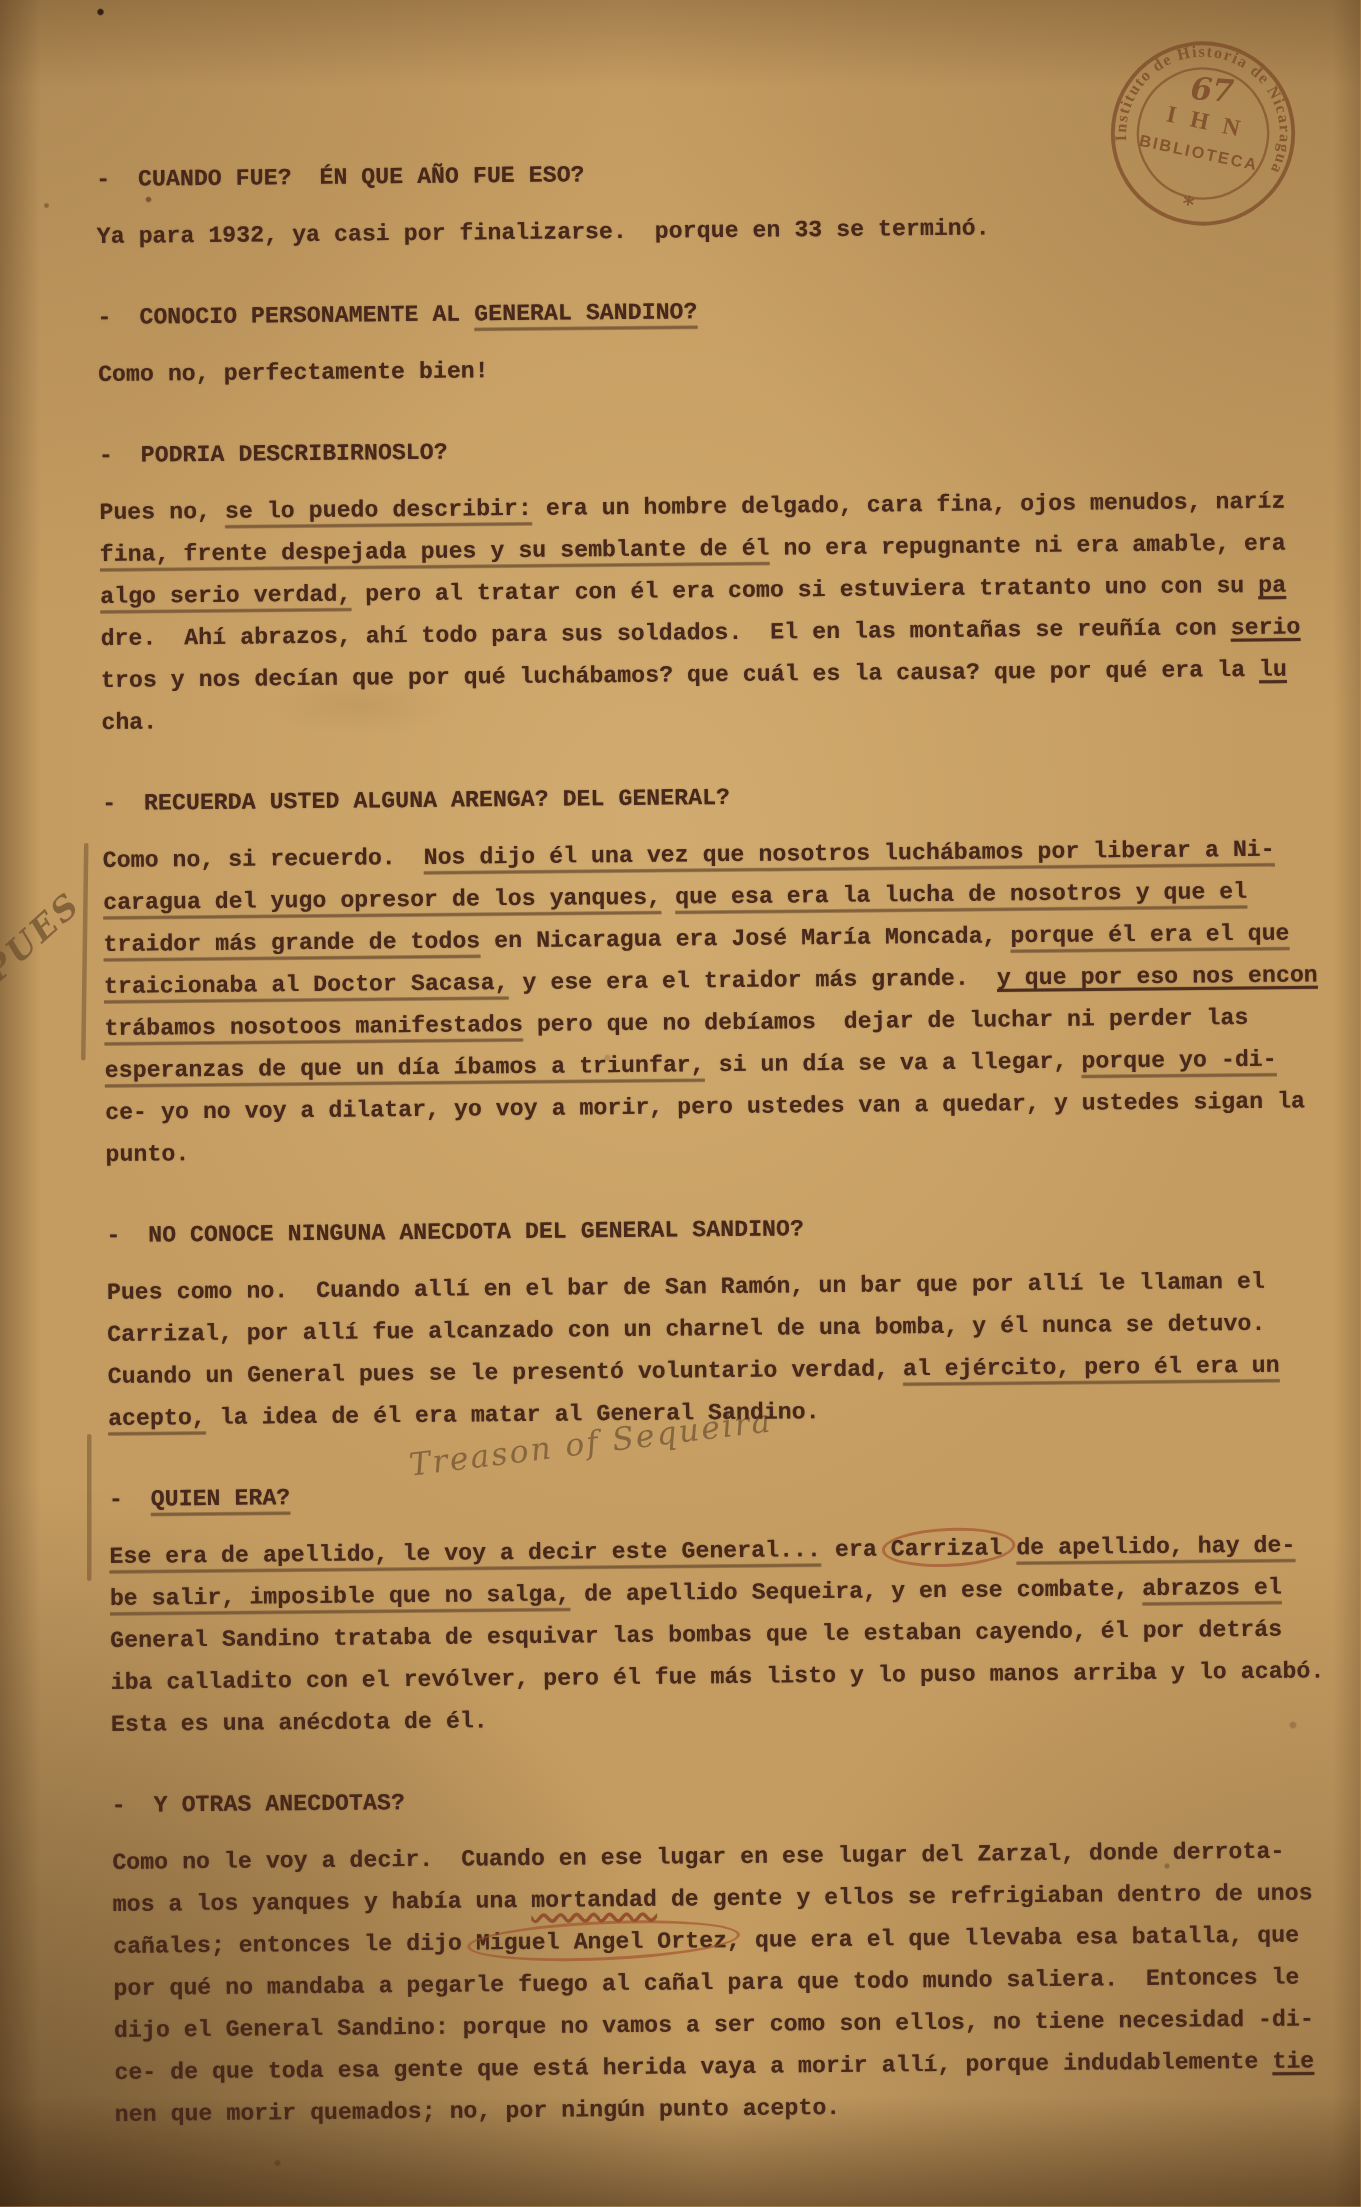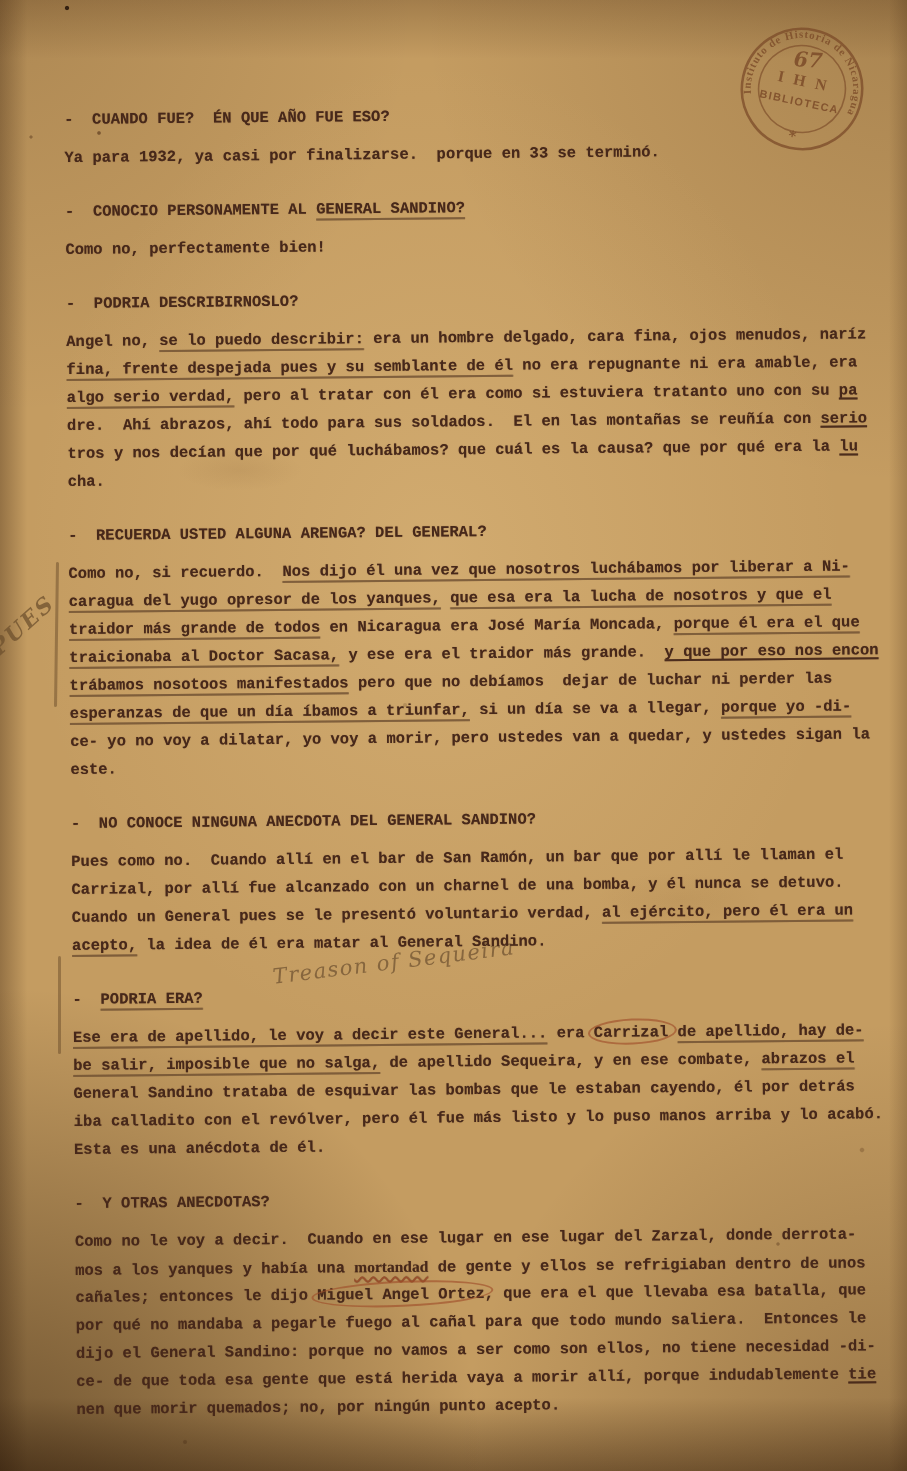--- a/index.html
+++ b/index.html
@@ -40,21 +40,21 @@
   .line{white-space:pre;height:28px;}
   .block.question{margin-top:26px;}
   .block.answer{margin-top:10px;}
   .block:first-child{margin-top:0;}
   .m-p{text-decoration-line:underline;text-decoration-thickness:2px;
        text-underline-offset:5px;text-decoration-color:rgba(125,94,58,.55);}
   .m-u{text-decoration-line:underline;text-decoration-thickness:1.5px;
        text-underline-offset:3px;text-decoration-color:rgba(71,40,26,.9);}
   .m-pr{text-decoration-line:underline;text-decoration-style:wavy;
         text-decoration-thickness:1.5px;text-underline-offset:4px;
-        text-decoration-color:rgba(158,76,40,.8);font-family:Liberation Serif, serif;}
+        text-decoration-color:rgba(158,76,40,.8);}
   .m-cr{position:relative;}
   .m-cr::after{content:"";position:absolute;left:-6px;right:-9px;top:-5px;bottom:-3px;
         border:2px solid rgba(158,76,40,.62);border-radius:50%;transform:rotate(-2deg);}
   .margin-line{position:absolute;width:2.5px;background:rgba(105,76,42,.5);border-radius:2px;}
   #mline1{left:55px;top:562px;height:145px;transform:rotate(0.8deg);}
   #mline2{left:58px;top:956px;height:98px;}
   .margin-note{
     position:absolute;left:-16px;top:612px;transform:rotate(-42deg);
     font:italic bold 22px "DejaVu Serif",serif;color:rgba(110,80,45,.75);letter-spacing:2px;
   }
@@ -113,51 +113,51 @@
     <div class="block question">
       <div class="line"><span>-  CONOCIO PERSONAMENTE AL </span><span class="m-p">GENERAL SANDINO?</span></div>
     </div>
     <div class="block answer">
       <div class="line"><span>Como no, perfectamente bien!</span></div>
     </div>
     <div class="block question">
       <div class="line"><span>-  PODRIA DESCRIBIRNOSLO?</span></div>
     </div>
     <div class="block answer">
-      <div class="line"><span>Angel no, </span><span class="m-p">se lo puedo describir:</span><span> era un hombre delgado, cara fina, ojos menudos, naríz</span></div>
+      <div class="line"><span>Pues no, </span><span class="m-p">se lo puedo describir:</span><span> era un hombre delgado, cara fina, ojos menudos, naríz</span></div>
       <div class="line"><span class="m-p">fina, frente despejada pues y su semblante de él</span><span> no era repugnante ni era amable, era</span></div>
       <div class="line"><span class="m-p">algo serio verdad,</span><span> pero al tratar con él era como si estuviera tratanto uno con su </span><span class="m-u">pa</span></div>
       <div class="line"><span>dre.  Ahí abrazos, ahí todo para sus soldados.  El en las montañas se reuñía con </span><span class="m-u">serio</span></div>
       <div class="line"><span>tros y nos decían que por qué luchábamos? que cuál es la causa? que por qué era la </span><span class="m-u">lu</span></div>
       <div class="line"><span>cha.</span></div>
     </div>
     <div class="block question">
       <div class="line"><span>-  RECUERDA USTED ALGUNA ARENGA? DEL GENERAL?</span></div>
     </div>
     <div class="block answer">
       <div class="line"><span>Como no, si recuerdo.  </span><span class="m-p">Nos dijo él una vez que nosotros luchábamos por liberar a Ni-</span></div>
       <div class="line"><span class="m-p">caragua del yugo opresor de los yanques,</span><span> </span><span class="m-p">que esa era la lucha de nosotros y que el</span></div>
       <div class="line"><span class="m-p">traidor más grande de todos</span><span> en Nicaragua era José María Moncada, </span><span class="m-p">porque él era el que</span></div>
       <div class="line"><span class="m-p">traicionaba al Doctor Sacasa,</span><span> y ese era el traidor más grande.  </span><span class="m-u">y que por eso nos encon</span></div>
       <div class="line"><span class="m-p">trábamos nosotoos manifestados</span><span> pero que no debíamos  dejar de luchar ni perder las</span></div>
       <div class="line"><span class="m-p">esperanzas de que un día íbamos a triunfar,</span><span> si un día se va a llegar, </span><span class="m-p">porque yo -di-</span></div>
       <div class="line"><span>ce- yo no voy a dilatar, yo voy a morir, pero ustedes van a quedar, y ustedes sigan la</span></div>
-      <div class="line"><span>este.</span></div>
+      <div class="line"><span>punto.</span></div>
     </div>
     <div class="block question">
       <div class="line"><span>-  NO CONOCE NINGUNA ANECDOTA DEL GENERAL SANDINO?</span></div>
     </div>
     <div class="block answer">
       <div class="line"><span>Pues como no.  Cuando allí en el bar de San Ramón, un bar que por allí le llaman el</span></div>
       <div class="line"><span>Carrizal, por allí fue alcanzado con un charnel de una bomba, y él nunca se detuvo.</span></div>
       <div class="line"><span>Cuando un General pues se le presentó voluntario verdad, </span><span class="m-p">al ejército, pero él era un</span></div>
       <div class="line"><span class="m-p">acepto,</span><span> la idea de él era matar al General Sandino.</span></div>
     </div>
     <div class="block question">
-      <div class="line"><span>-  </span><span class="m-p">PODRIA ERA?</span></div>
+      <div class="line"><span>-  </span><span class="m-p">QUIEN ERA?</span></div>
     </div>
     <div class="block answer">
       <div class="line"><span class="m-p">Ese era de apellido, le voy a decir este General...</span><span> era </span><span class="m-cr">Carrizal</span><span> </span><span class="m-p">de apellido, hay de-</span></div>
       <div class="line"><span class="m-p">be salir, imposible que no salga,</span><span> de apellido Sequeira, y en ese combate, </span><span class="m-p">abrazos el</span></div>
       <div class="line"><span>General Sandino trataba de esquivar las bombas que le estaban cayendo, él por detrás</span></div>
       <div class="line"><span>iba calladito con el revólver, pero él fue más listo y lo puso manos arriba y lo acabó.</span></div>
       <div class="line"><span>Esta es una anécdota de él.</span></div>
     </div>
     <div class="block question">
       <div class="line"><span>-  Y OTRAS ANECDOTAS?</span></div>

